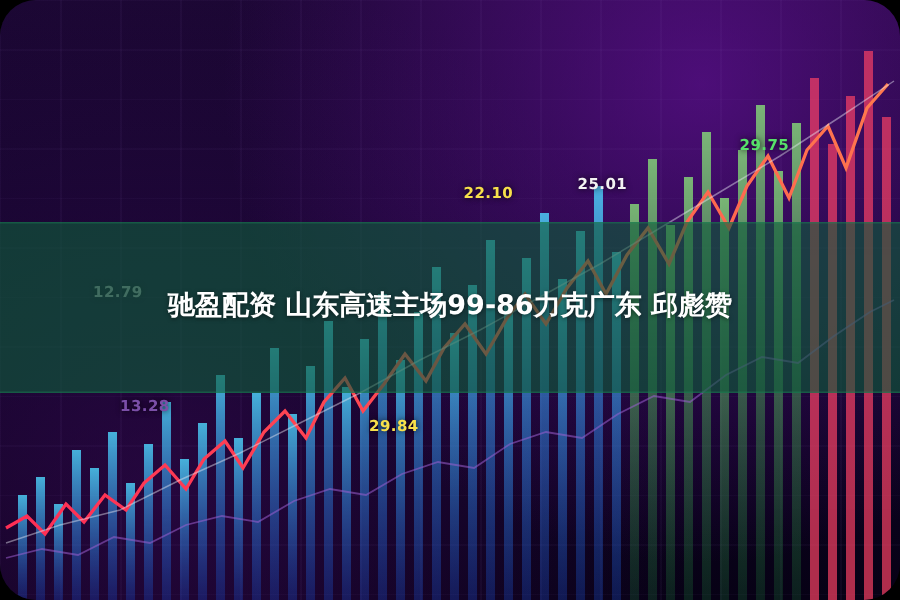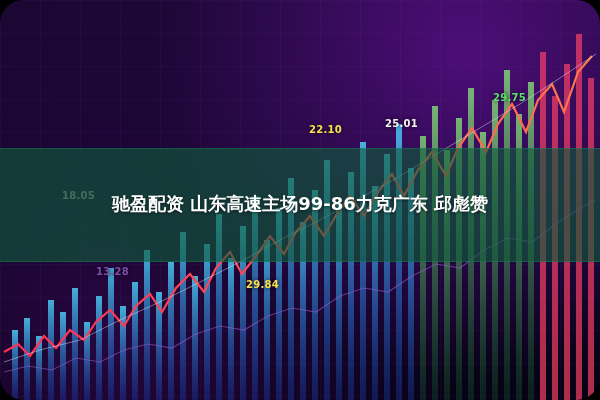--- a/index.html
+++ b/index.html
@@ -189,21 +189,21 @@
               580,208 596,200"></polyline>
 
     <polyline fill="none" stroke="#e9e9f5" stroke-width="1" opacity="0.45" points="4,362 40,350 80,340 120,320 160,302 200,282 240,262 280,240
               320,220 360,198 400,176 440,152 480,128 520,104 560,78 596,54"></polyline>
   </svg>
 
   <div class="val-label val-green" style="left:493px; top:92px;">29.75</div>
   <div class="val-label val-white" style="left:385px; top:118px;">25.01</div>
   <div class="val-label val-yellow" style="left:309px; top:124px;">22.10</div>
   <div class="val-label val-yellow" style="left:246px; top:279px;">29.84</div>
-  <div class="val-label val-white" style="left:62px; top:190px; opacity:.55;">18.05</div>
-  <div class="val-label val-dim" style="left:96px; top:266px;">13.28</div>
+  <div class="val-label val-white" style="left:62px; top:190px; opacity:.55;">12.79</div>
+  <div class="val-label val-dim" style="left:80px; top:266px;">13.28</div>
 
   <div class="banner"></div>
   <div class="banner-text">
     <span class="banner-line">驰盈配资 山东高速主场99-86力克广东 邱彪赞</span>
   </div>
 
 </div>
 
 </body></html>

